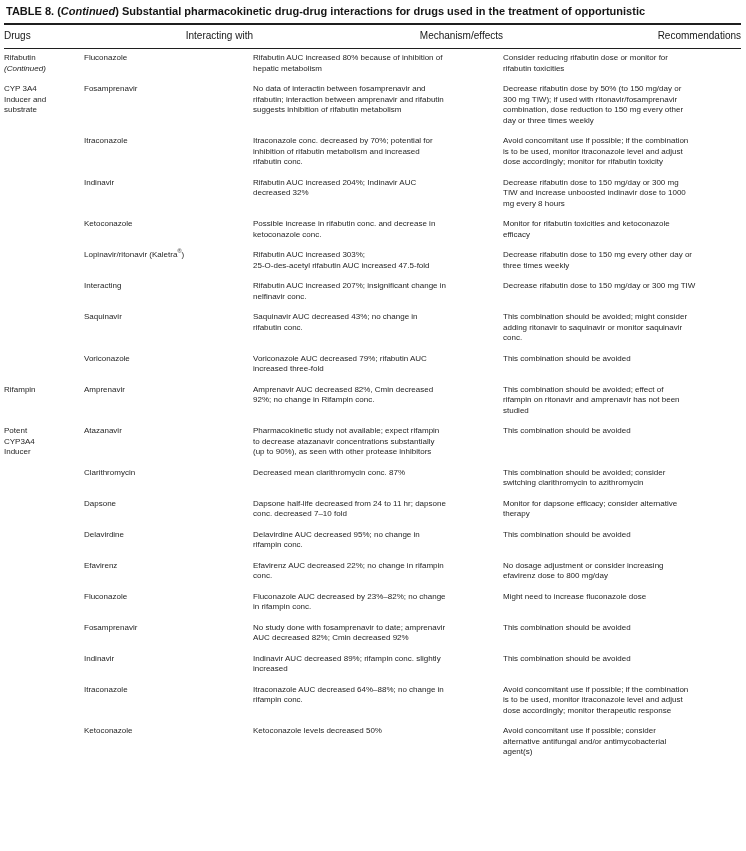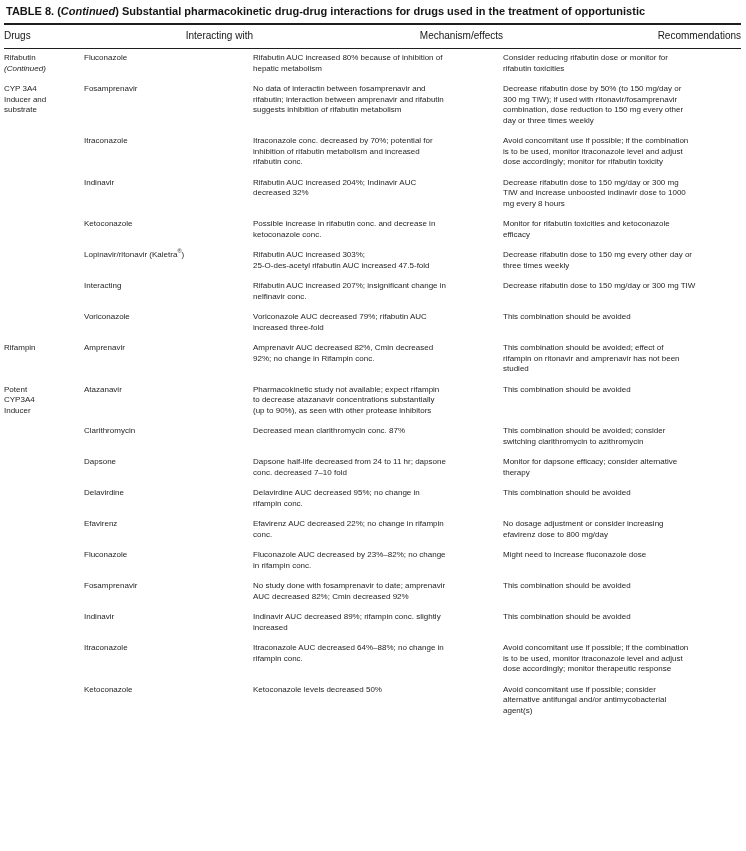--- a/index.html
+++ b/index.html
@@ -146,20 +146,29 @@
         </tr>
         <tr>
           <td></td>
           <td><span>Interacting</span></td>
           <td class="pre">Rifabutin AUC increased 207%; insignificant change in
 nelfinavir conc.</td>
           <td class="pre">Decrease rifabutin dose to 150 mg/day or 300 mg TIW</td>
         </tr>
         <tr>
           <td></td>
+          <td><span>Saquinavir</span></td>
+          <td class="pre">Saquinavir AUC decreased 43%; no change in
+rifabutin conc.</td>
+          <td class="pre">This combination should be avoided; might consider
+adding ritonavir to saquinavir or monitor saquinavir
+conc.</td>
+        </tr>
+        <tr>
+          <td></td>
           <td><span>Voriconazole</span></td>
           <td class="pre">Voriconazole AUC decreased 79%; rifabutin AUC
 increased three-fold</td>
           <td class="pre">This combination should be avoided</td>
         </tr>
         <tr>
           <td>
             <div>Rifampin</div>
           </td>
           <td><span>Amprenavir</span></td>

